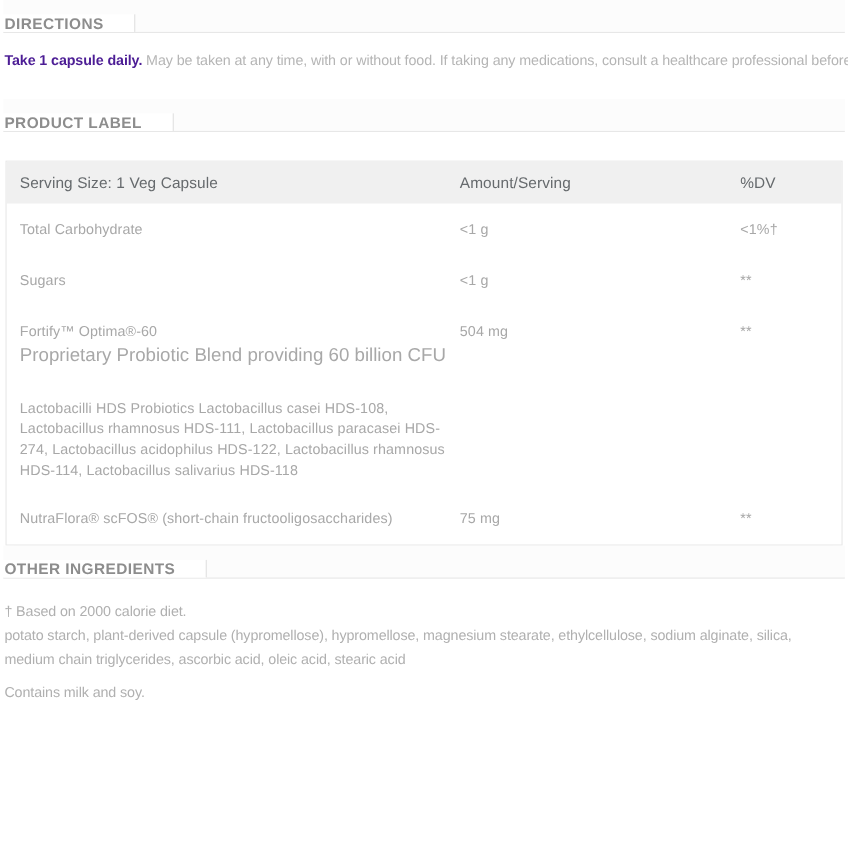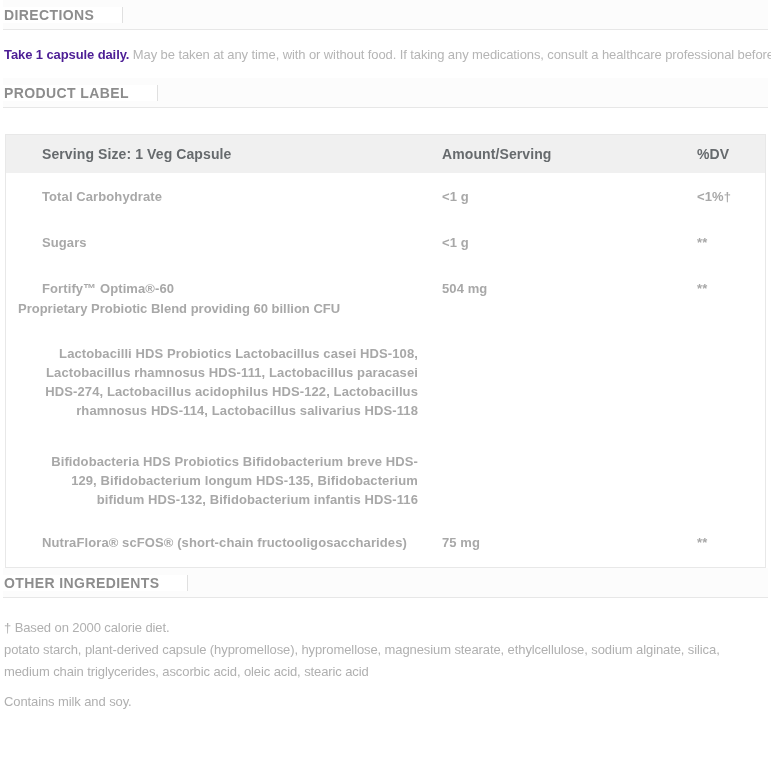--- a/index.html
+++ b/index.html
@@ -6,31 +6,31 @@
   html,body { background:#ffffff; }
   body {
     width:771px; height:770px; overflow:hidden;
     font-family:"Liberation Sans", sans-serif;
     -webkit-font-smoothing:antialiased;
   }
   .page { padding:0 3px; }
 
   
   .tabbar {
-    display:flex; align-items:center; height:30px;
+    display:flex; align-items:flex-end; height:30px;
     border-bottom:1px solid #e7e7e7; background:#fcfcfc;
   }
   .tab {
     display:flex; align-items:center;
     background:#ffffff; border-right:1px solid #e0e0e0;
     padding:0 28px 0 1px;
     font-size:14px; font-weight:bold; letter-spacing:.4px;
     color:#8d8d8d; text-transform:uppercase; cursor:pointer;
   }
-  .tabbar-product { margin-top:12px; }
+  .tabbar-product { margin-top:24px; }
   .tabbar-other { }
 
   
   .directions-text {
     padding:14px 1px 0 1px;
     font-size:13px; line-height:22px; letter-spacing:-.1px;
     color:#b5b5b5;
   }
   .directions-text .bold-lead { color:#4c1d95; font-weight:bold; }
   .dir-line { white-space:nowrap; }
@@ -42,27 +42,27 @@
     box-shadow:0 5px 5px -4px rgba(0,0,0,.07);
   }
   .t-row {
     display:grid; grid-template-columns:400px 255px 1fr;
     padding:0 12px;
   }
   .t-head {
     background:#f0f0f0; padding:11px 12px;
     font-size:14px; font-weight:bold; color:#666a6d; letter-spacing:.2px;
   }
-  .cell { font-size:13px; font-weight:bold; color:#a8a8a8; letter-spacing:.1px;margin-left:24px; }
+  .cell { font-size:13px; font-weight:normal; color:#a8a8a8; letter-spacing:.1px; }
   .t-head .cell { font-size:14px; color:#666a6d; }
   .row-single { padding-top:16px; padding-bottom:15px; }
   .row-fortify { padding-top:16px; padding-bottom:8px; }
-  .name-sub { margin-top:5px; font-size:13px; font-weight:bold; color:#a8a8a8; }
+  .name-sub { margin-top:5px; font-size:17px; font-weight:normal; color:#a8a8a8; }
   .row-para { padding-top:20px; padding-bottom:8px; }
-  .row-para .cell { line-height:19px; max-width:392px;text-align:right; }
+  .row-para .cell { line-height:19px; max-width:392px; }
   .row-para2 { padding-top:24px; }
   .row-last { padding-top:18px; padding-bottom:17px; }
 
   
   .footnotes {
     padding:19px 1px 0 1px;
     font-size:13px; line-height:22px; letter-spacing:-.1px;
     color:#b0b0b0;
   }
   .allergen { margin-top:8px; }
@@ -114,25 +114,20 @@
         <div class="cell">504 mg</div>
         <div class="cell">**</div>
       </div>
 
       <div class="t-row row-para">
         <div class="cell">Lactobacilli HDS Probiotics Lactobacillus casei HDS-108, Lactobacillus rhamnosus HDS-111, Lactobacillus paracasei HDS-274, Lactobacillus acidophilus HDS-122, Lactobacillus rhamnosus HDS-114, Lactobacillus salivarius HDS-118</div>
         <div class="cell"></div>
         <div class="cell"></div>
       </div>
 
-      <div class="t-row row-para row-para2">
-        <div class="cell">Bifidobacteria HDS Probiotics Bifidobacterium breve HDS-129, Bifidobacterium longum HDS-135, Bifidobacterium bifidum HDS-132, Bifidobacterium infantis HDS-116</div>
-        <div class="cell"></div>
-        <div class="cell"></div>
-      </div>
 
       <div class="t-row row-last">
         <div class="cell">NutraFlora® scFOS® (short-chain fructooligosaccharides)</div>
         <div class="cell">75 mg</div>
         <div class="cell">**</div>
       </div>
 
     </div>
   </section>
 

